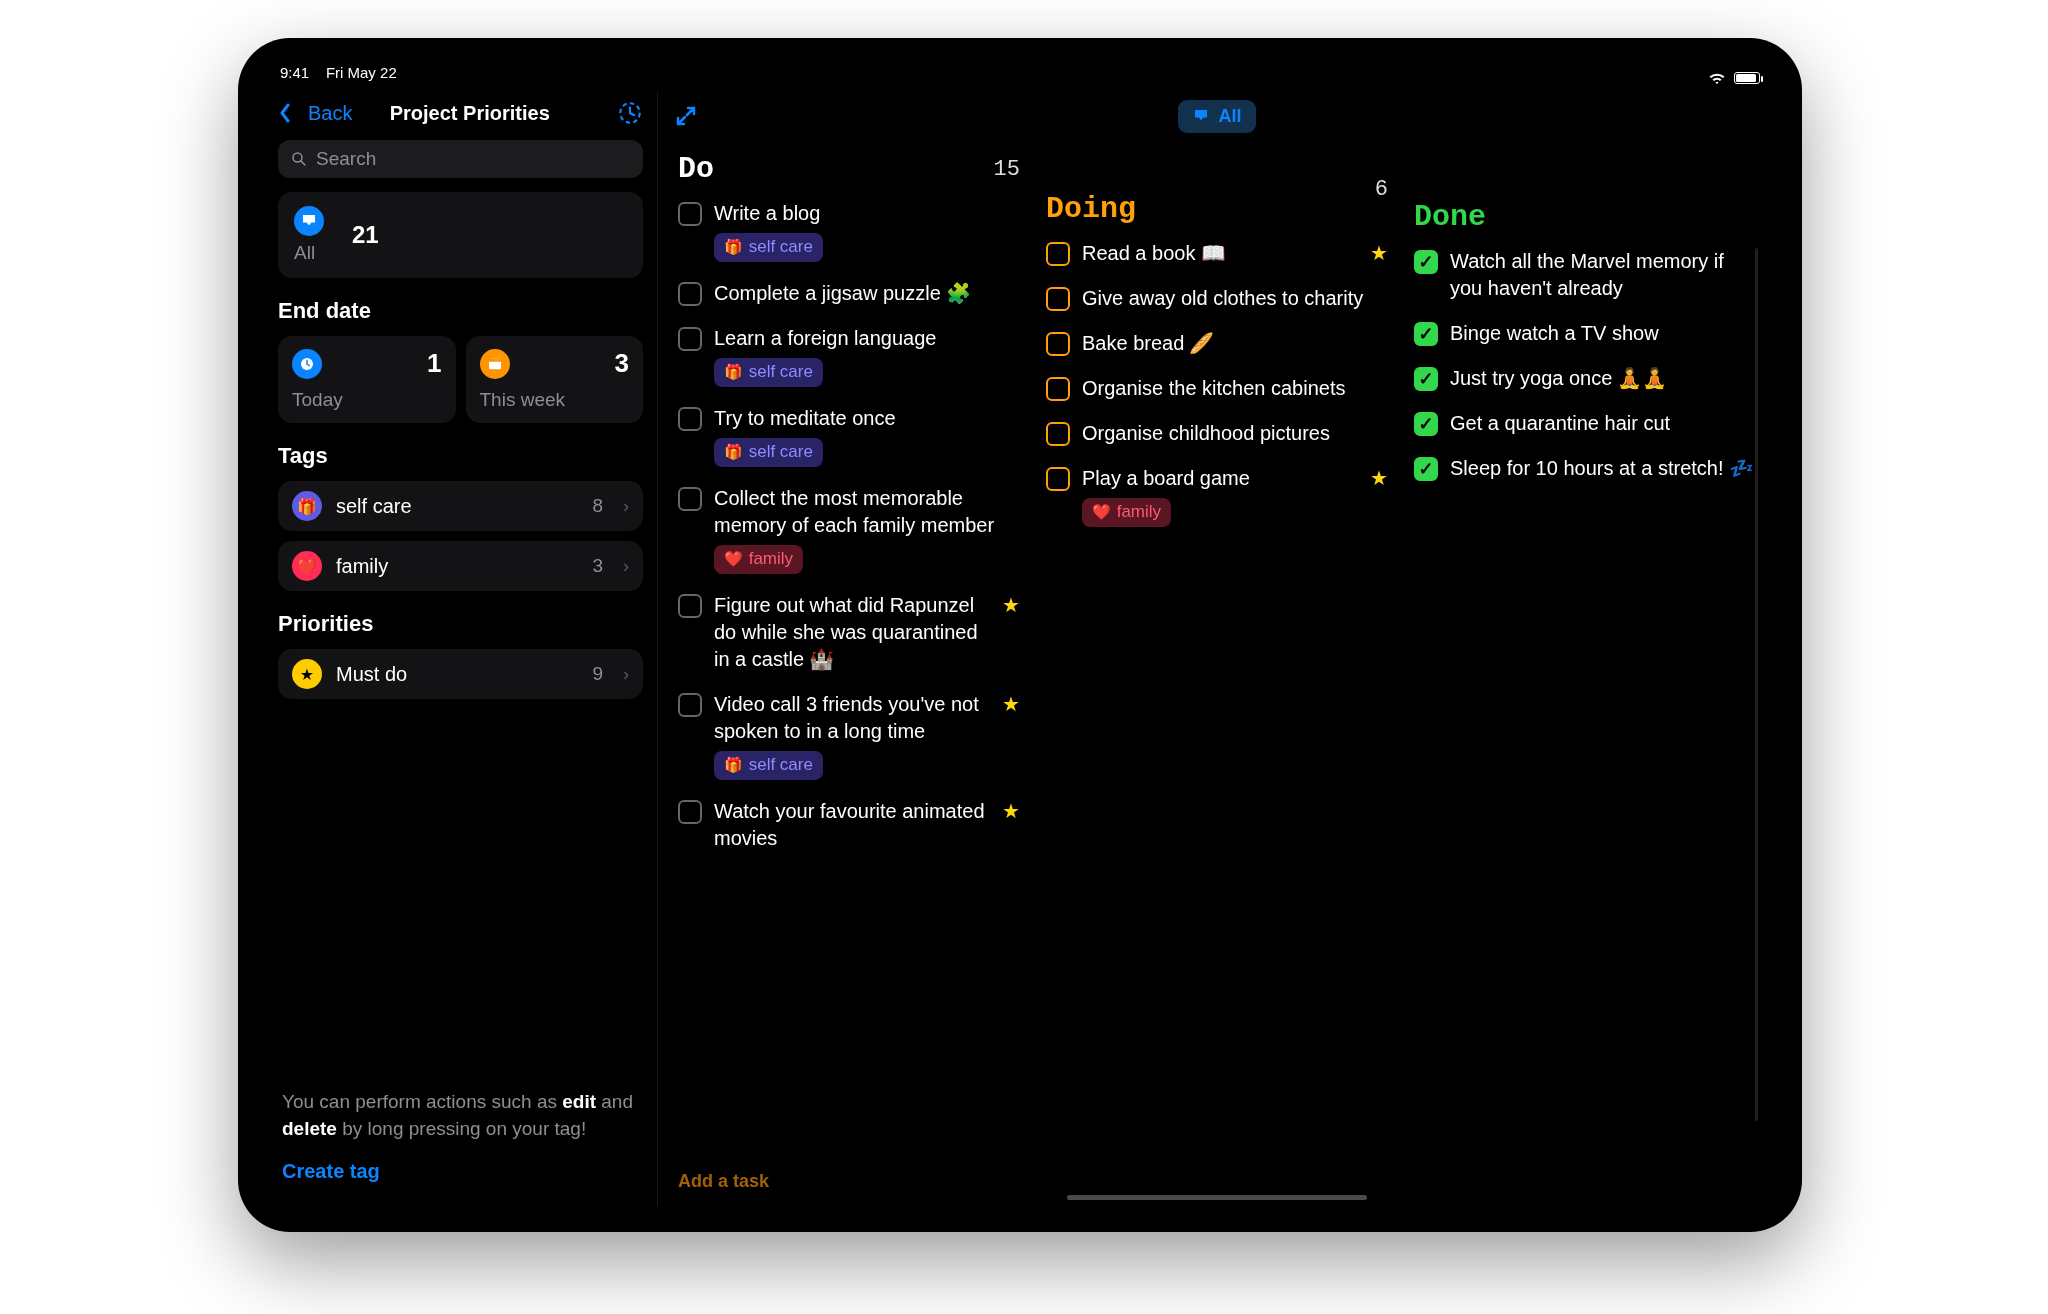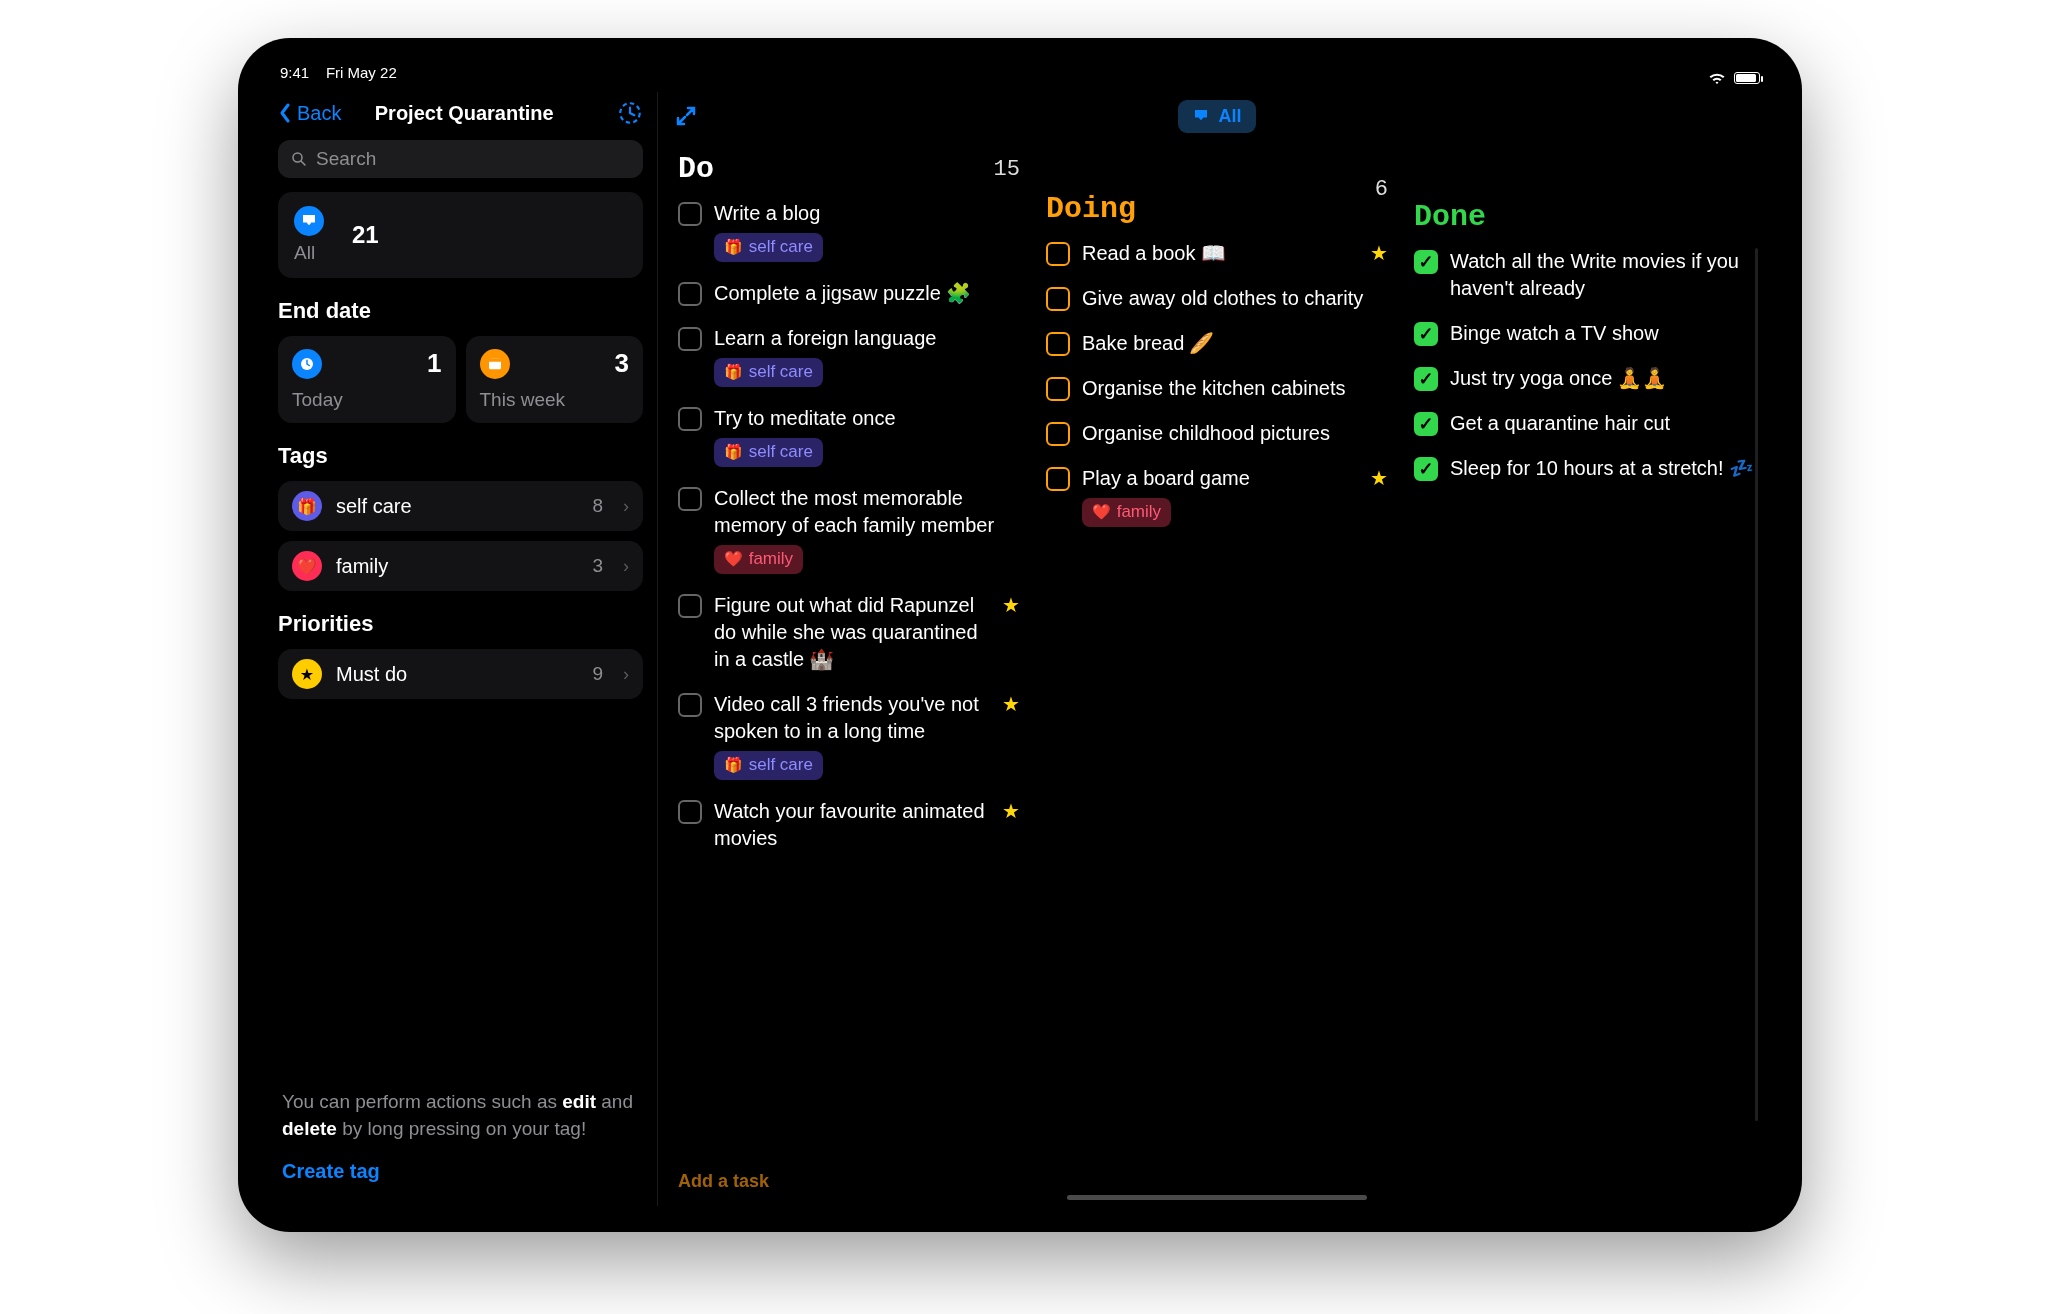--- a/index.html
+++ b/index.html
@@ -39,21 +39,21 @@
   .sidebar {
     width: 394px; flex:0 0 394px;
     border-right: 1px solid #1a1a1a;
     display:flex; flex-direction:column;
     padding:0 10px;
   }
   .navrow {
     display:flex; align-items:center; justify-content:space-between;
     padding:8px 4px;
   }
-  .back-btn { color:#0a84ff; display:flex; align-items:center; gap:5px; font-size:20px; cursor:pointer;}
+  .back-btn { color:#0a84ff; display:flex; align-items:center; gap:16px; font-size:20px; cursor:pointer;}
   .back-btn svg { width:14px; height:20px; }
   .title { font-weight:600; font-size:20px; color:#fff; flex:1; text-align:center; margin-left:-30px;}
   .clock-btn { width:26px; height:26px; color:#0a84ff; cursor:pointer;}
 
   .searchbox {
     margin:6px 4px 14px 4px;
     background:#1c1c1e; border-radius:12px;
     display:flex; align-items:center; gap:8px;
     padding:8px 12px; color:#8e8e93; font-size:19px;
   }
@@ -209,21 +209,21 @@
     <div class="app">
 
       <aside class="sidebar">
         <div class="navrow">
           <div class="back-btn">
             <svg viewBox="0 0 12 20">
                 <path fill="none" stroke="#0a84ff" stroke-width="3" stroke-linecap="round" stroke-linejoin="round" d="M9 2 3 10l6 8"></path>
               </svg>
             <span>Back</span>
           </div>
-          <div class="title">Project Quarantine</div>
+          <div class="title">Project Priorities</div>
           <span class="clock-btn">
             <svg viewBox="0 0 24 24">
                 <circle cx="12" cy="12" r="9" fill="none" stroke="#0a84ff" stroke-width="2" stroke-dasharray="4 3"></circle>
                 <path d="M12 7v5l4 2" fill="none" stroke="#0a84ff" stroke-width="2" stroke-linecap="round"></path>
               </svg>
           </span>
         </div>
 
         <div class="searchbox">
           <svg viewBox="0 0 24 24">
@@ -418,21 +418,21 @@
               </div>
           </div>
           <div class="column" style="position:relative">
             <div class="col-head">
                 <span class="c-done">Done</span>
               </div>
             <div class="tasks" id="col-done">
                 <div class="task done">
                   <div class="cb">✓</div>
                   <div class="body">
-                    <div>Watch all the Write movies if you haven't already</div>
+                    <div>Watch all the Marvel memory if you haven't already</div>
                   </div>
                 </div>
                 <div class="task done">
                   <div class="cb">✓</div>
                   <div class="body">
                     <div>Binge watch a TV show</div>
                   </div>
                 </div>
                 <div class="task done">
                   <div class="cb">✓</div>

